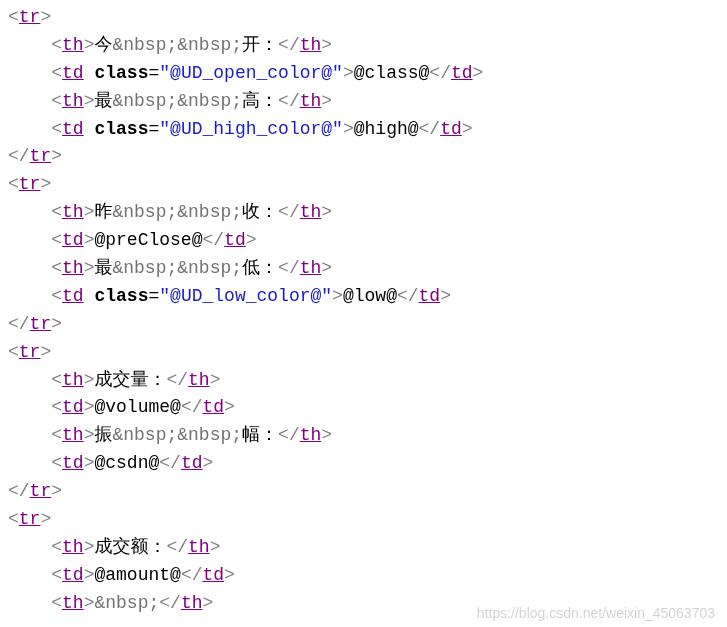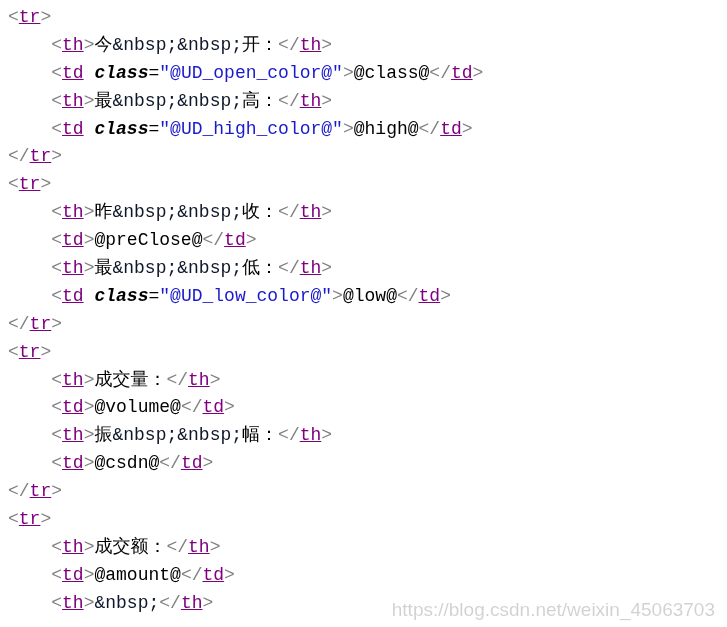--- a/index.html
+++ b/index.html
@@ -16,29 +16,29 @@
   }
   .code-block {
     white-space: pre;
     line-height: 1.55;
     padding: 4px 0 0 8px;
     letter-spacing: 0px;
   }
   .angle  { color: #808080; }        
   .tag    { color: #800080; text-decoration: underline; }        
   .text   { color: #000000; }        
-  .entity { color: #0f172a; }        
-  .attrn  { color: #000000; font-weight: bold; font-style: italic; }  
+  .entity { color: #737373; }        
+  .attrn  { color: #000000; font-weight: bold; }  
   .eq     { color: #000000; }
   .attrv  { color: #1a1acc; }        
   .watermark {
     position: absolute;
     right: 12px;
     bottom: 6px;
-    font-size: 19px;
+    font-size: 14px;
     color: rgba(0,0,0,0.18);
     font-family: Arial, sans-serif;
   }
 </style>
 </head>
 <body>
 
 <div class="code-block"><span class="angle">&lt;</span><span class="tag">tr</span><span class="angle">&gt;</span>
     <span class="angle">&lt;</span><span class="tag">th</span><span class="angle">&gt;</span><span class="text">今</span><span class="entity">&amp;nbsp;</span><span class="entity">&amp;nbsp;</span><span class="text">开：</span><span class="angle">&lt;/</span><span class="tag">th</span><span class="angle">&gt;</span>
     <span class="angle">&lt;</span><span class="tag">td</span> <span class="attrn">class</span><span class="eq">=</span><span class="attrv">"@UD_open_color@"</span><span class="angle">&gt;</span><span class="text">@class@</span><span class="angle">&lt;/</span><span class="tag">td</span><span class="angle">&gt;</span>

